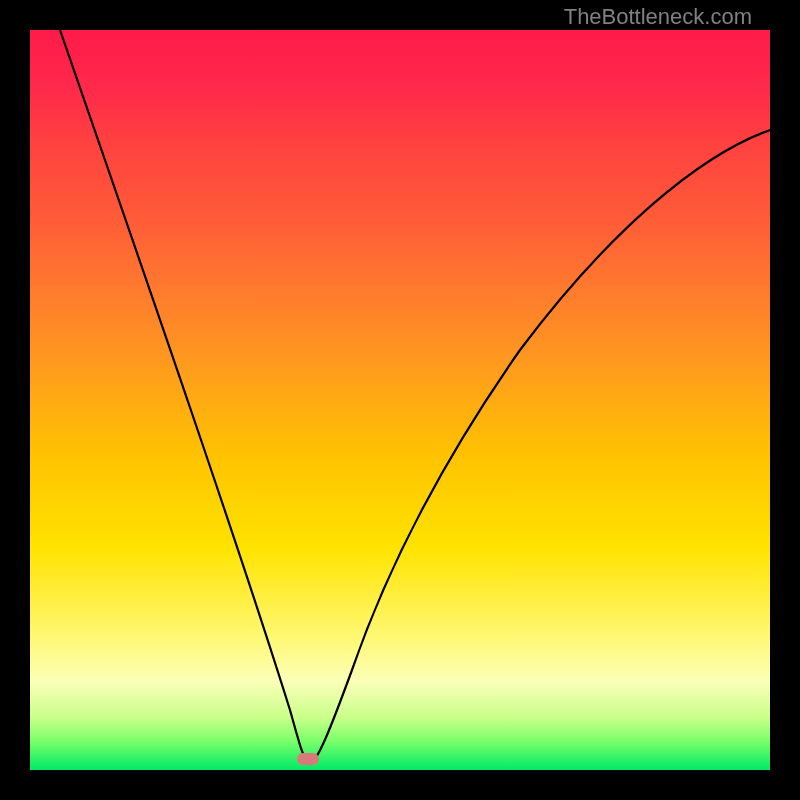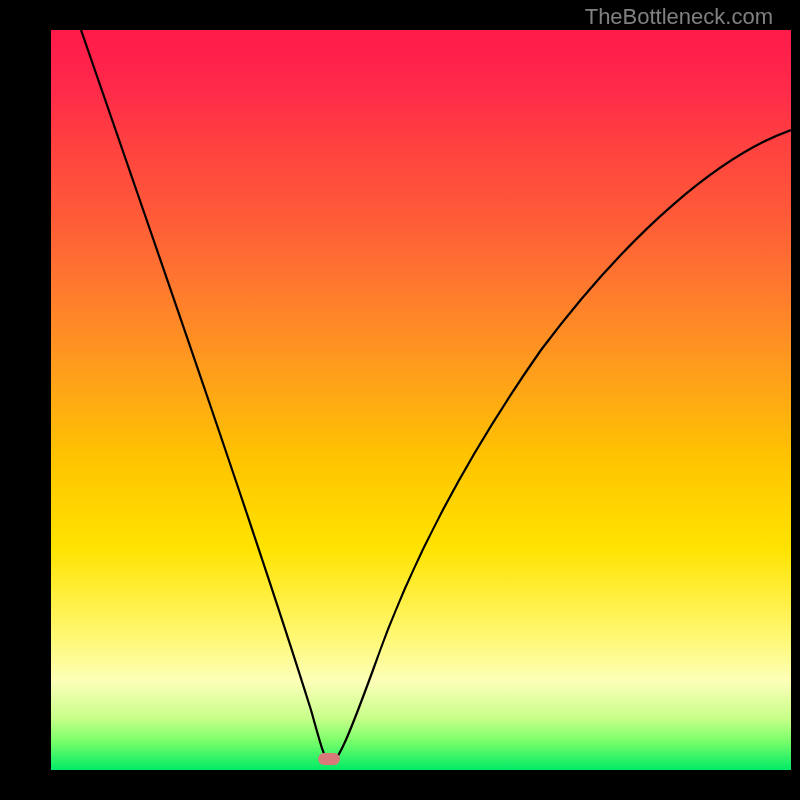--- a/index.html
+++ b/index.html
@@ -10,21 +10,20 @@
     position: relative;
     overflow: hidden;
   }
   .frame {
     position: absolute;
     top: 0;
     left: 0;
     width: 760px;
     height: 800px;
     background: #000;
-    margin-left: 21px;
   }
   .plot-area {
     position: absolute;
     top: 30px;
     left: 30px;
     width: 740px;
     height: 740px;
     background: linear-gradient(to bottom,
       #ff1a4a 0%,
       #ff2a4a 8%,

